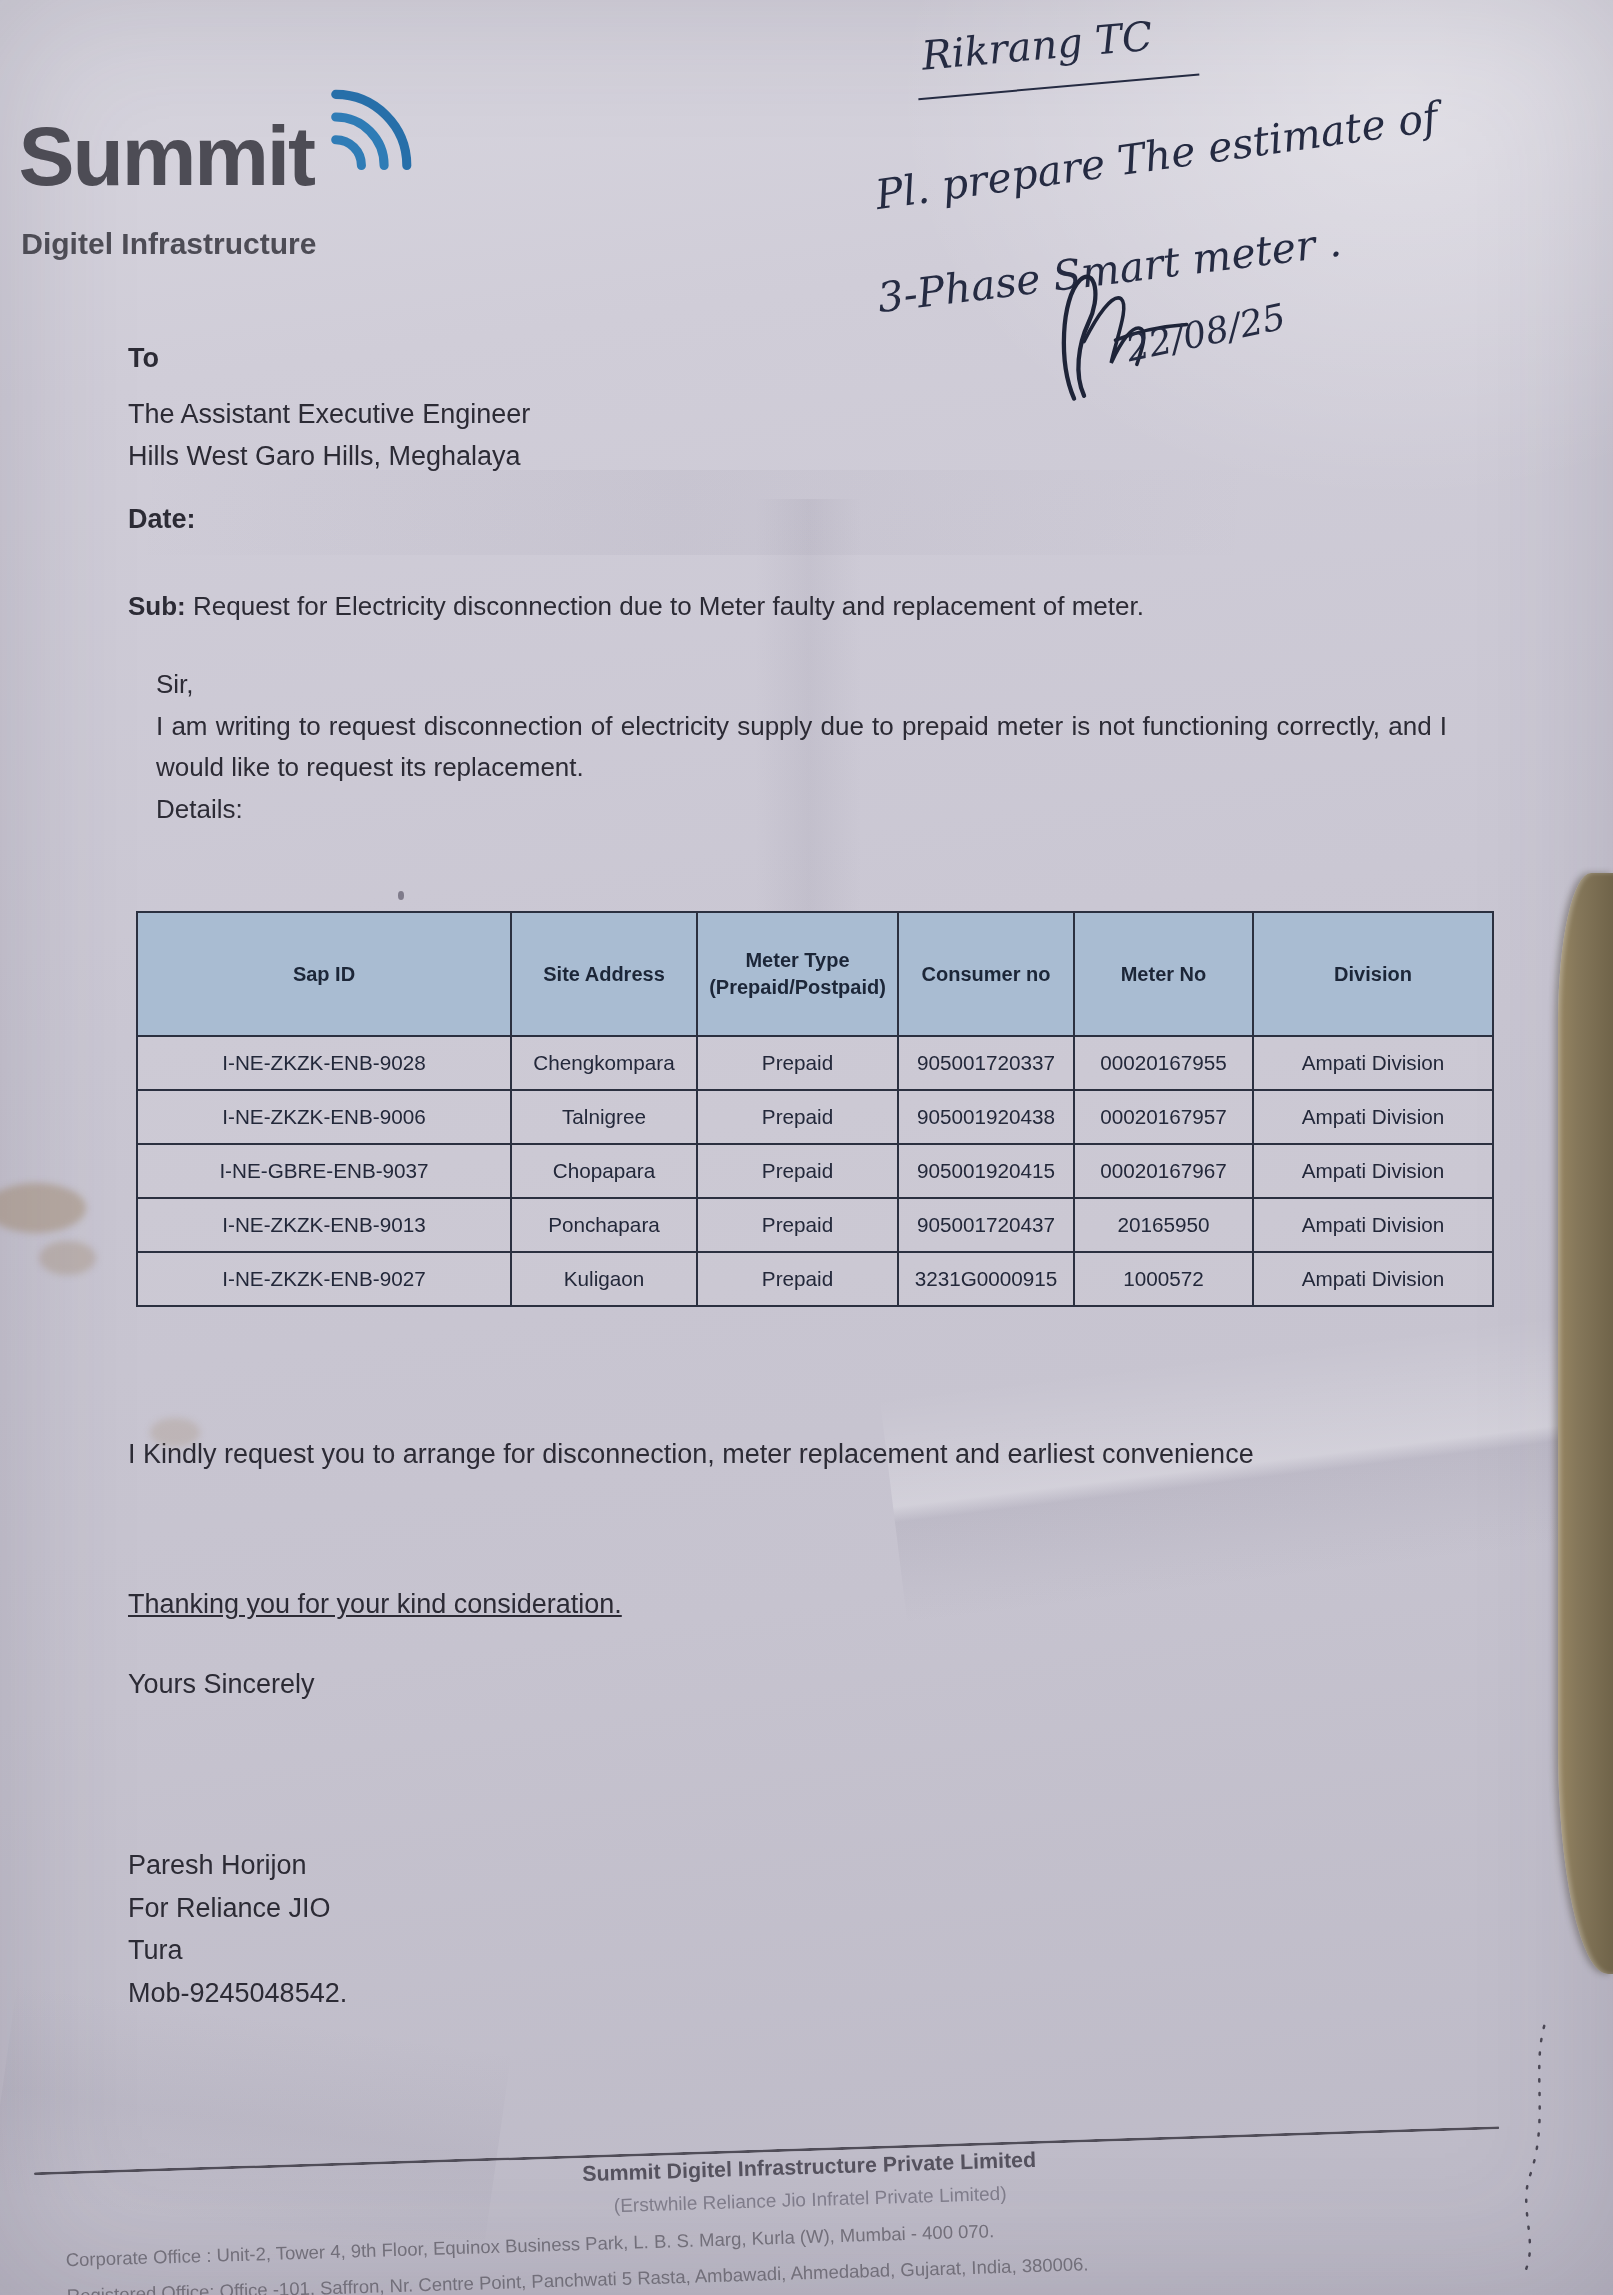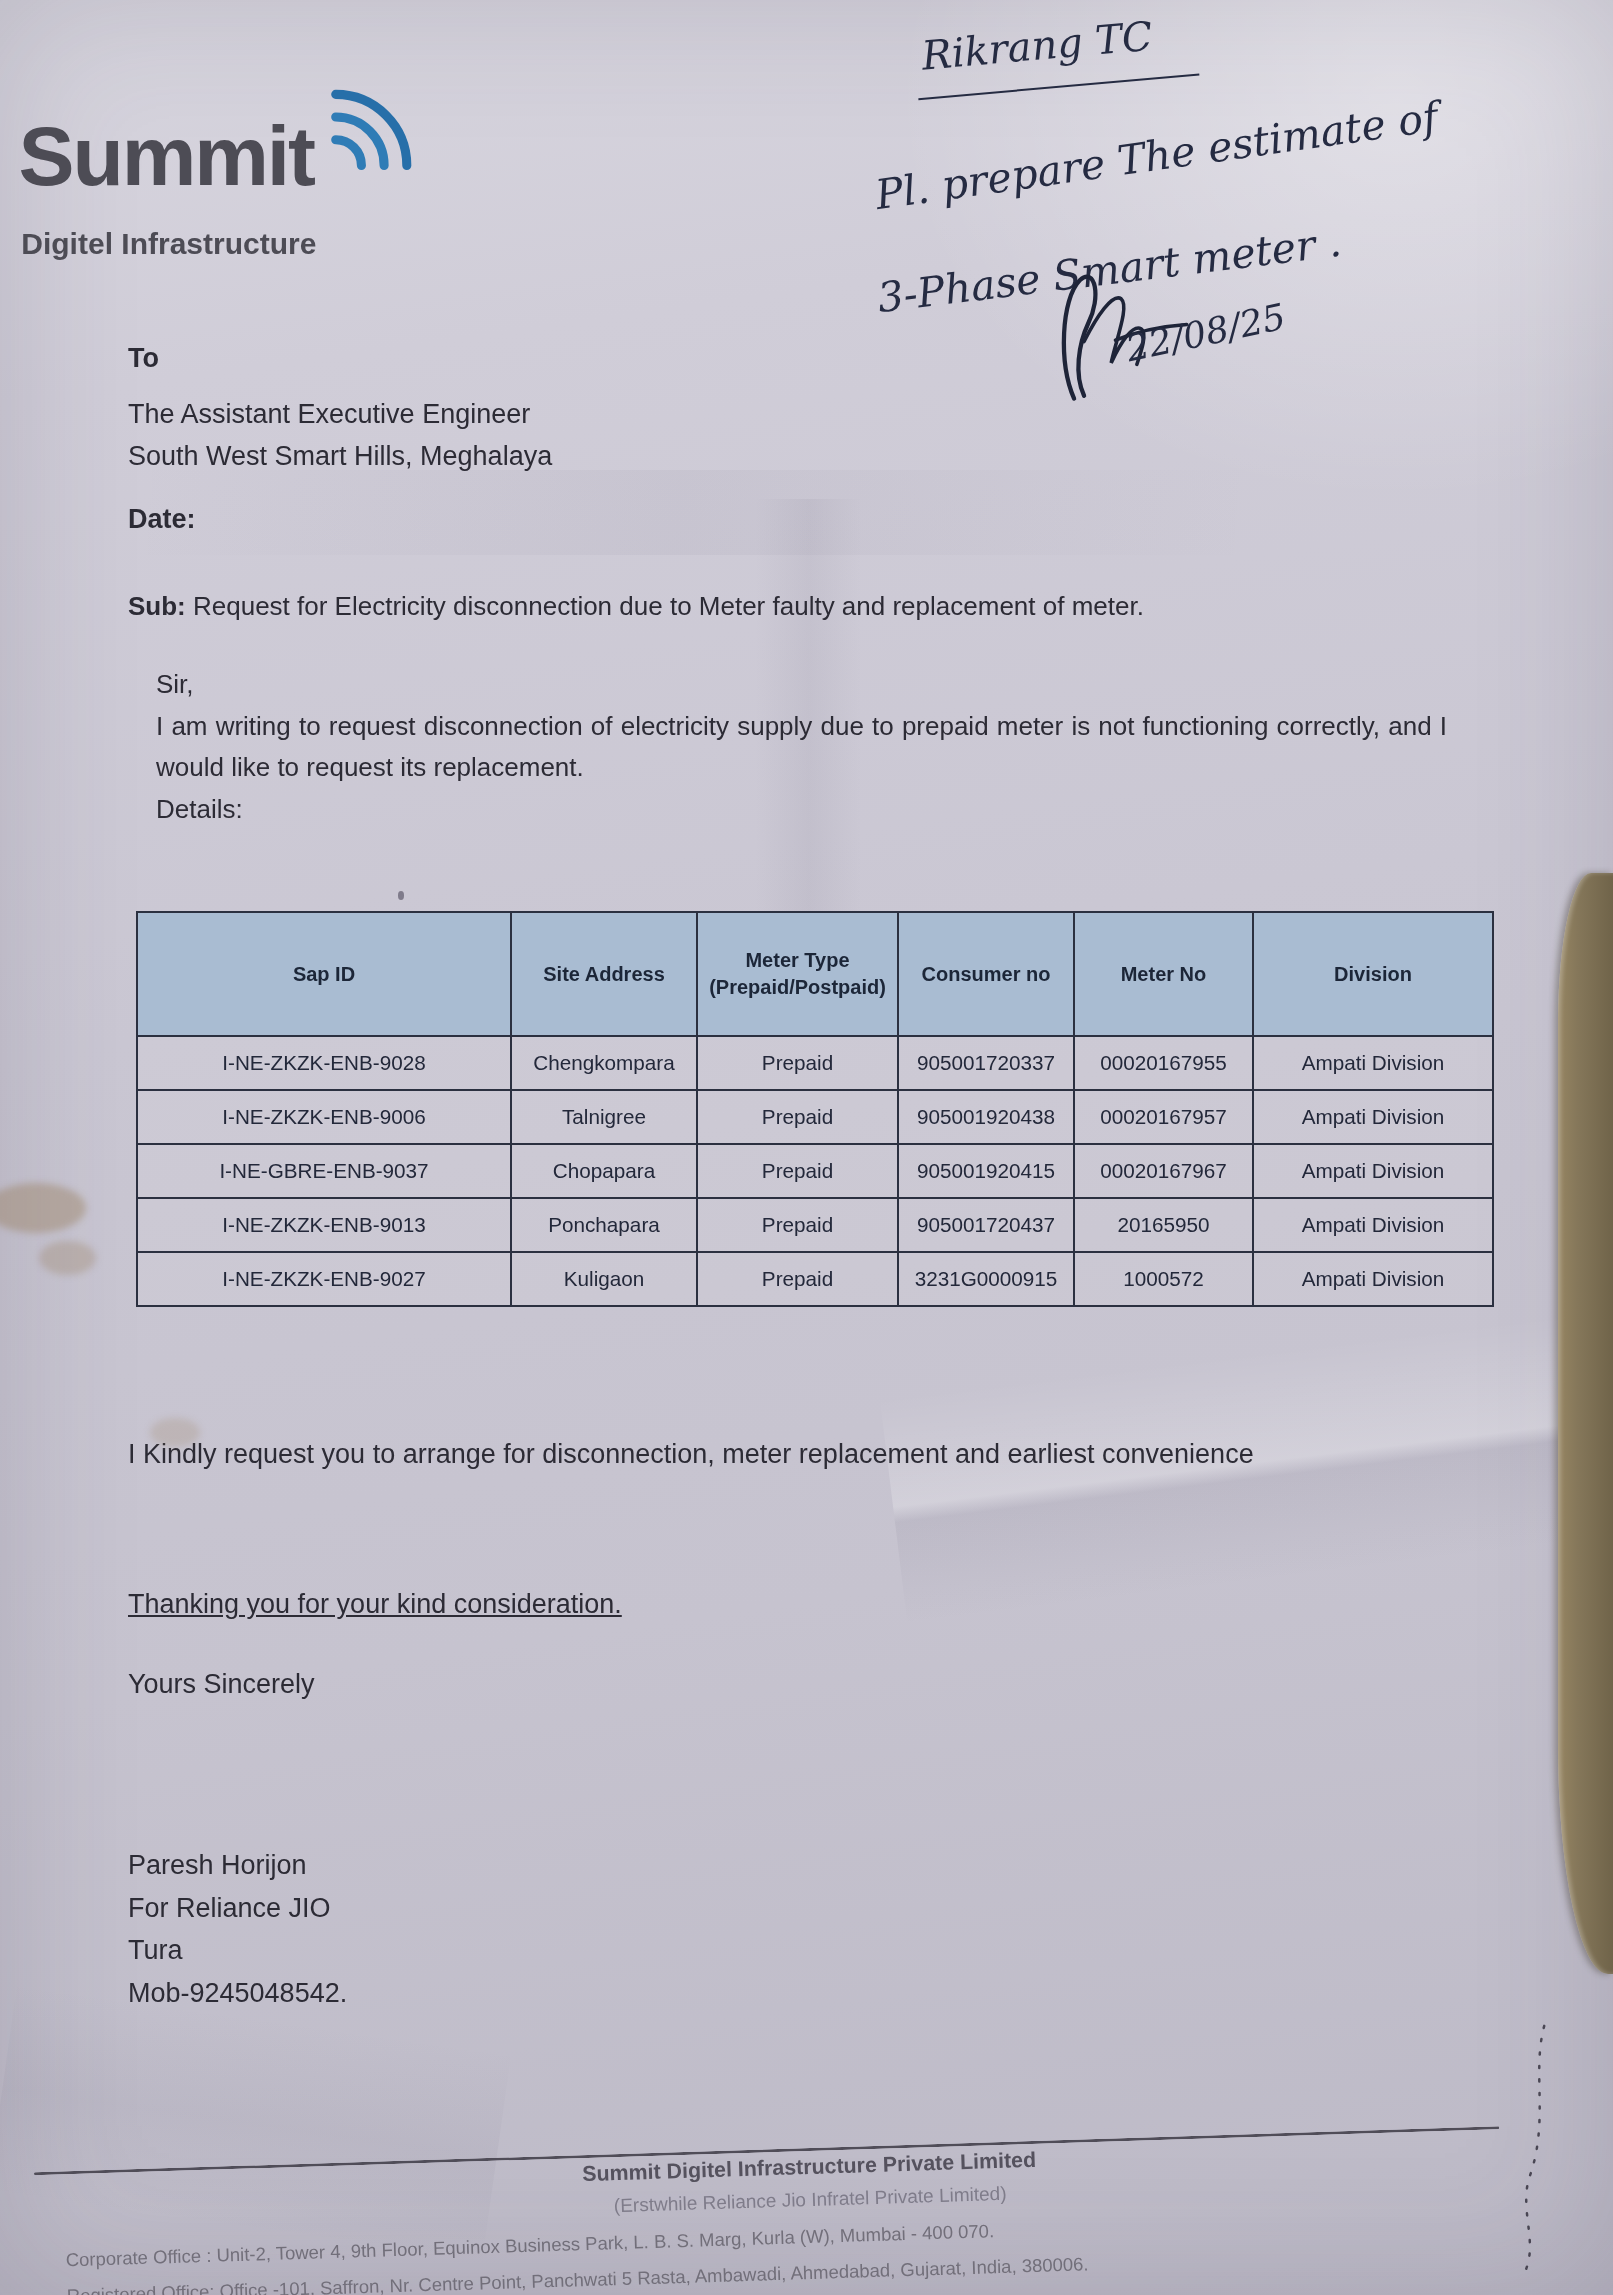--- a/index.html
+++ b/index.html
@@ -111,21 +111,21 @@
       <path d="M38 200 C16 150 20 60 46 34 C68 14 76 58 58 94 C44 124 38 166 52 196" fill="none" stroke="#1e2438" stroke-width="6" stroke-linecap="round"></path>
       <path d="M52 120 C70 84 92 52 104 60 C116 70 96 120 90 150 C104 120 120 96 132 102 C142 108 130 140 126 152" fill="none" stroke="#1e2438" stroke-width="5" stroke-linecap="round"></path>
       <path d="M96 118 C130 104 168 98 196 96" fill="none" stroke="#1e2438" stroke-width="5" stroke-linecap="round"></path>
     </svg>
     <div class="sig-date">22/08/25</div>
   </div>
 
   <div class="block recipient">
     <div class="to-line bold">To</div>
     <div>The Assistant Executive Engineer</div>
-    <div>South West Smart Hills, Meghalaya</div>
+    <div>Hills West Garo Hills, Meghalaya</div>
   </div>
 
   <div class="block date-line">Date:</div>
 
   <div class="block subject"><span class="bold">Sub:</span><span> Request for Electricity disconnection due to Meter faulty and replacement of meter.</span></div>
 
   <div class="block bodyblock">
     <p class="sal">Sir,</p>
     <p>I am writing to request disconnection of electricity supply due to prepaid meter is not functioning correctly, and I would like to request its replacement.</p>
     <p class="details">Details:</p>

